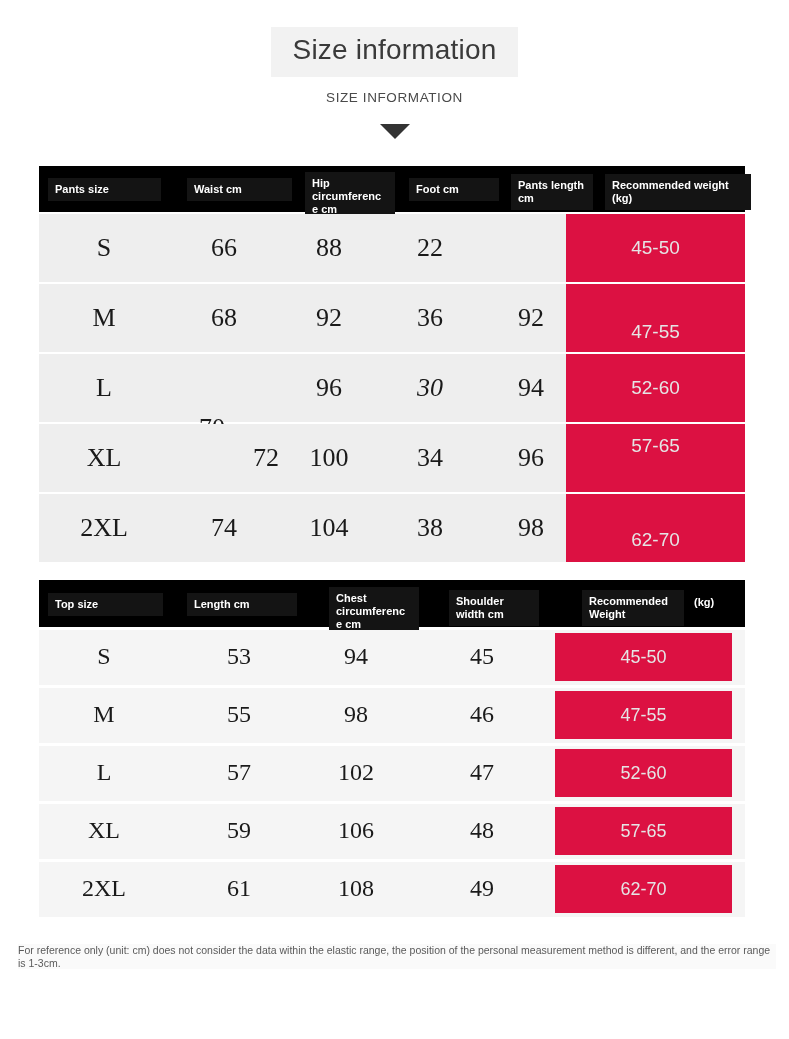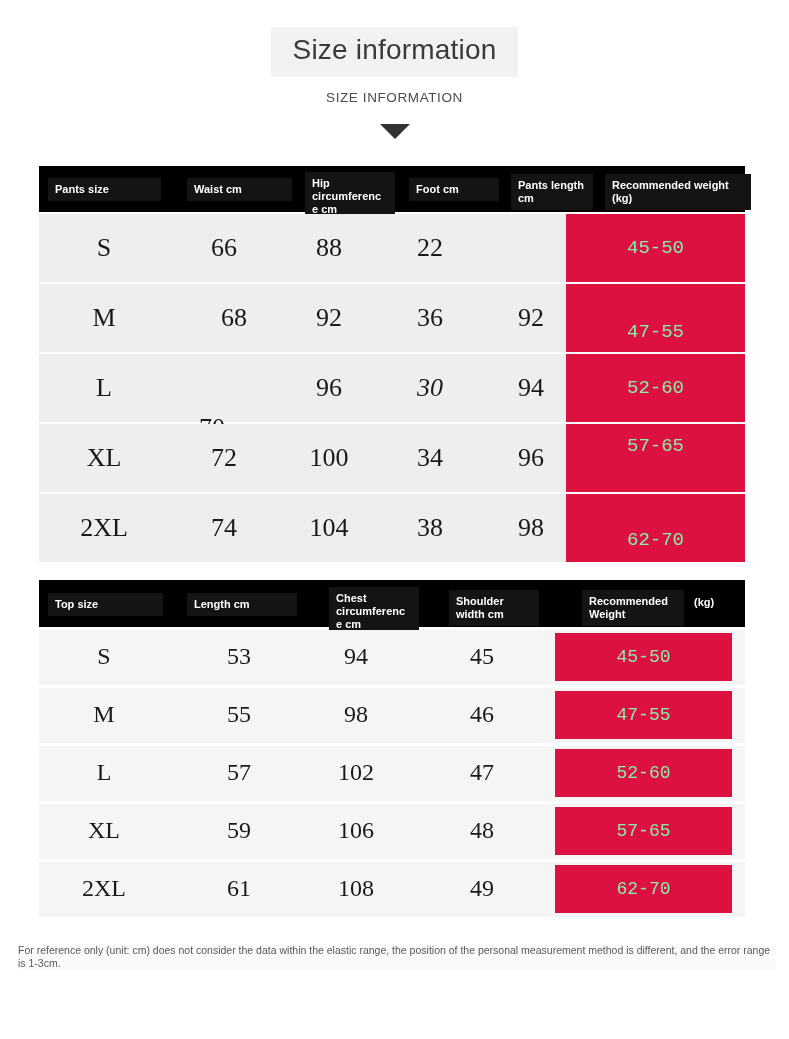--- a/index.html
+++ b/index.html
@@ -87,22 +87,22 @@
   .cell {
     position: absolute;
     font-family: "Liberation Serif", serif;
     color: #1a1a1a;
     text-align: center;
     font-weight: 400;
   }
   .weight-cell {
     position: absolute;
     background: #dc1142;
-    color: #86efac;
-    font-family: Liberation Mono, monospace;
+    color: #e5e5e5;
+    font-family: Liberation Sans, sans-serif;
     font-size: 19px;
     text-align: center;
     box-sizing: border-box;
   }
 
   
   #table-pants { top: 166px; }
   #table-pants .hdr-row { height: 46px; }
   #table-pants .data-row {
     height: 68px;
@@ -177,39 +177,39 @@
   <div class="data-row">
     <div class="cell" style="left:10px; width:110px;">S</div>
     <div class="cell" style="left:130px;width:110px;">66</div>
     <div class="cell" style="left:235px;width:110px;">88</div>
     <div class="cell" style="left:336px;width:110px;">22</div>
     <div class="weight-cell" style="line-height:68px;">45-50</div>
   </div>
 
   <div class="data-row">
     <div class="cell" style="left:10px; width:110px;">M</div>
-    <div class="cell" style="left:140px;width:110px;">68</div>
+    <div class="cell" style="left:130px;width:110px;">68</div>
     <div class="cell" style="left:235px;width:110px;">92</div>
     <div class="cell" style="left:336px;width:110px;">36</div>
     <div class="cell" style="left:437px;width:110px;">92</div>
     <div class="weight-cell" style="line-height:96px;">47-55</div>
   </div>
 
   <div class="data-row">
     <div class="cell" style="left:10px; width:110px;">L</div>
     <div class="cell" style="left:118px;width:110px;margin-top:40px;">70</div>
     <div class="cell" style="left:235px;width:110px;">96</div>
     <div class="cell" style="left:336px;width:110px;font-style:italic;">30</div>
     <div class="cell" style="left:437px;width:110px;">94</div>
     <div class="weight-cell" style="line-height:68px;">52-60</div>
   </div>
 
   <div class="data-row">
     <div class="cell" style="left:10px; width:110px;">XL</div>
-    <div class="cell" style="left:130px;width:110px;">72</div>
+    <div class="cell" style="left:130px;width:110px;text-align:right;">72</div>
     <div class="cell" style="left:235px;width:110px;">100</div>
     <div class="cell" style="left:336px;width:110px;">34</div>
     <div class="cell" style="left:437px;width:110px;">96</div>
     <div class="weight-cell" style="line-height:44px;">57-65</div>
   </div>
 
   <div class="data-row">
     <div class="cell" style="left:10px; width:110px;">2XL</div>
     <div class="cell" style="left:130px;width:110px;">74</div>
     <div class="cell" style="left:235px;width:110px;">104</div>

